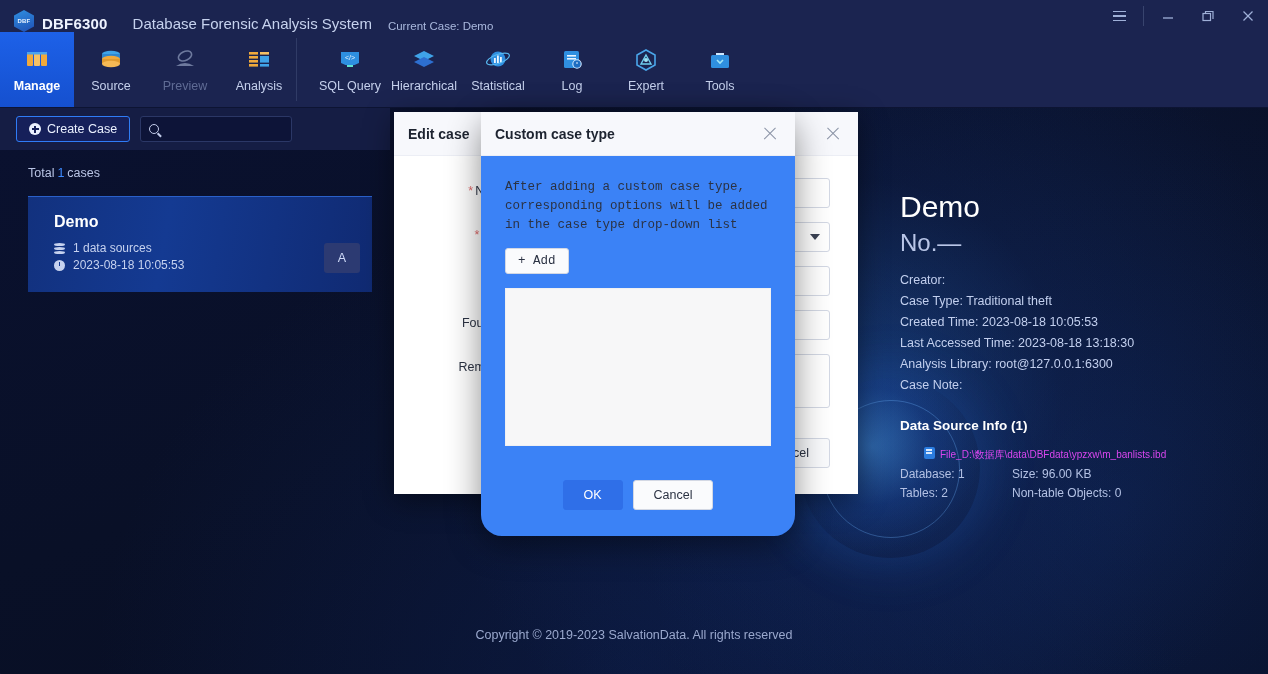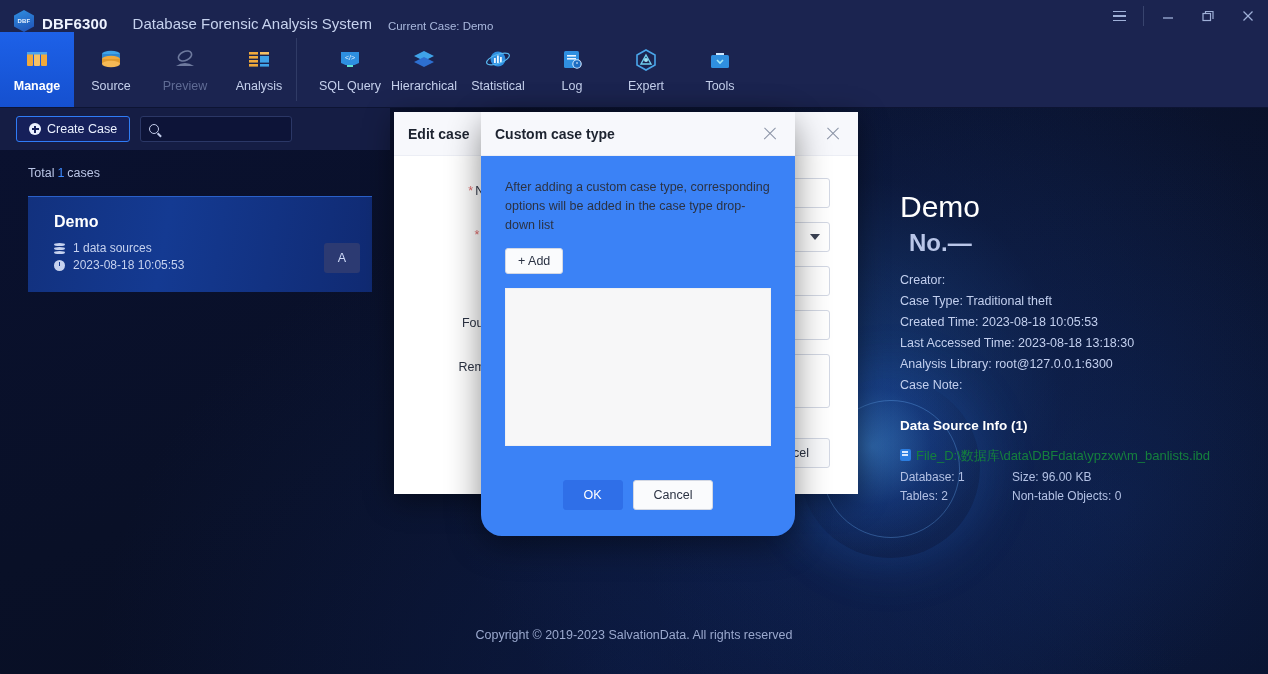--- a/index.html
+++ b/index.html
@@ -143,26 +143,26 @@
   .clock-ico::after { content:""; position:absolute; left:5px; top:2.5px; width:1.3px; height:4px; background:#143a92; }
   .case-action-btn {
     position:absolute; right:12px; top:46px; height:30px; padding:0 14px;
     background:#2c3a72; border-radius:3px; color:#cfdaf8; font-size:12.5px;
     display:flex; align-items:center; cursor:pointer;
   }
 
   
   .info-panel { position:absolute; left:900px; top:190px; width:368px; color:#cbd6f1; }
   .info-case-name { font-size:30px; color:#ffffff; font-weight:normal; line-height:1.15; }
-  .info-case-no { font-size:24px; color:#b9c6e8; margin-top:4px; font-weight:bold;margin-left:9px; }
+  .info-case-no { font-size:24px; color:#b9c6e8; margin-top:4px; font-weight:normal; }
   .info-lines { margin-top:16px; display:flex; flex-direction:column; gap:7px; }
   .info-line { font-size:12.5px; color:#c2cfee; }
   .ds-title { margin-top:26px; font-size:13.5px; font-weight:bold; color:#ffffff; }
   .ds-item { margin-top:14px; }
-  .ds-path { font-size:13px; color:#15803d; line-height:1.35; }
+  .ds-path { font-size:10px; color:#d946ef; line-height:1.35;margin-left:24px; }
   .file-ico {
     display:inline-block; width:11px; height:12px; background:#2b7de0;
     border-radius:2px; margin-right:5px; vertical-align:-1px; position:relative;
   }
   .file-ico::after { content:""; position:absolute; left:2px; top:2px; width:6px; height:2px;
     background:#d7e8ff; box-shadow:0 3px 0 #d7e8ff; }
   .ds-stats { margin-top:6px; display:grid; grid-template-columns:112px 1fr; row-gap:5px;
     font-size:12px; color:#b3c1e4; }
 
   
@@ -216,21 +216,21 @@
     display:flex; align-items:center; justify-content:center;
     font-family:"Liberation Sans", sans-serif;
   }
   .btn.primary { background:#2f6fe8; border-color:#2f6fe8; color:#ffffff; }
 
   
   .modal-custom {
     position:absolute; left:481px; top:112px; width:314px; height:424px;
     background:#3b82f6; box-shadow:0 8px 34px rgba(0,0,0,.45);border-radius:21px;
   }
-  .cc-body { padding:22px 24px 0 24px; }
+  .cc-body { padding:22px 24px 0 24px;font-family:Liberation Mono, monospace; }
   .cc-desc { font-size:12.5px; color:#2b3243; line-height:1.5; }
   .cc-add {
     margin-top:14px; height:26px; padding:0 12px; display:inline-flex; align-items:center;
     border:1px solid #d3d8e4; border-radius:3px; background:#fafbfd;
     font-size:12.5px; color:#2b3243; cursor:pointer;
   }
   .cc-list {
     margin-top:14px; height:158px; background:#f7f7f8; border:1px solid #f0f0f2;
   }
   .cc-foot { position:absolute; left:0; right:0; bottom:26px; display:flex; justify-content:center; gap:10px; }

